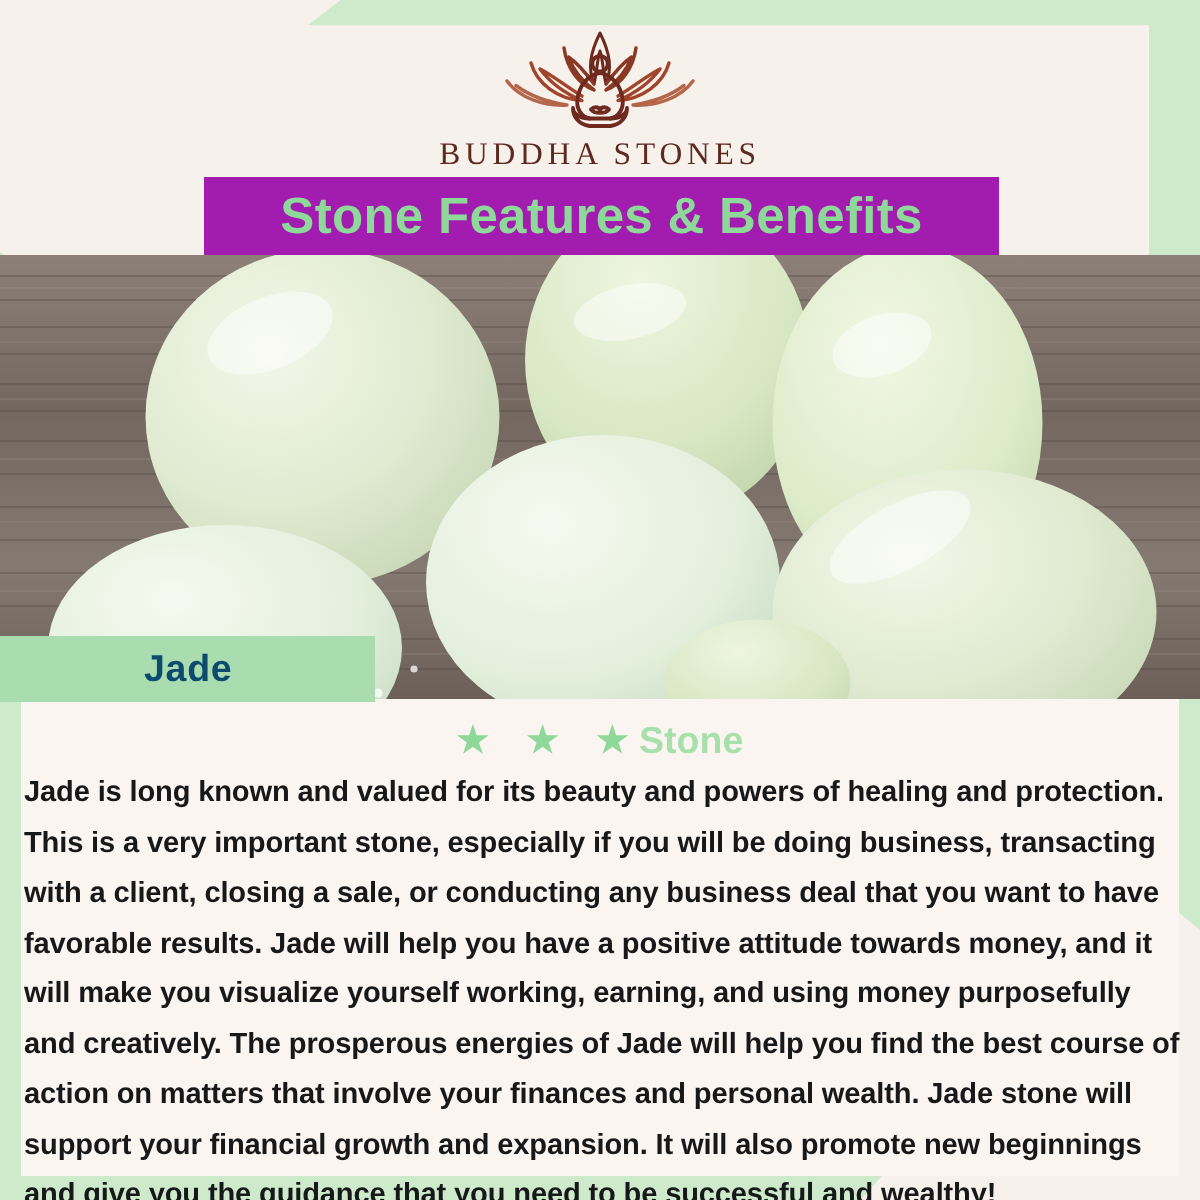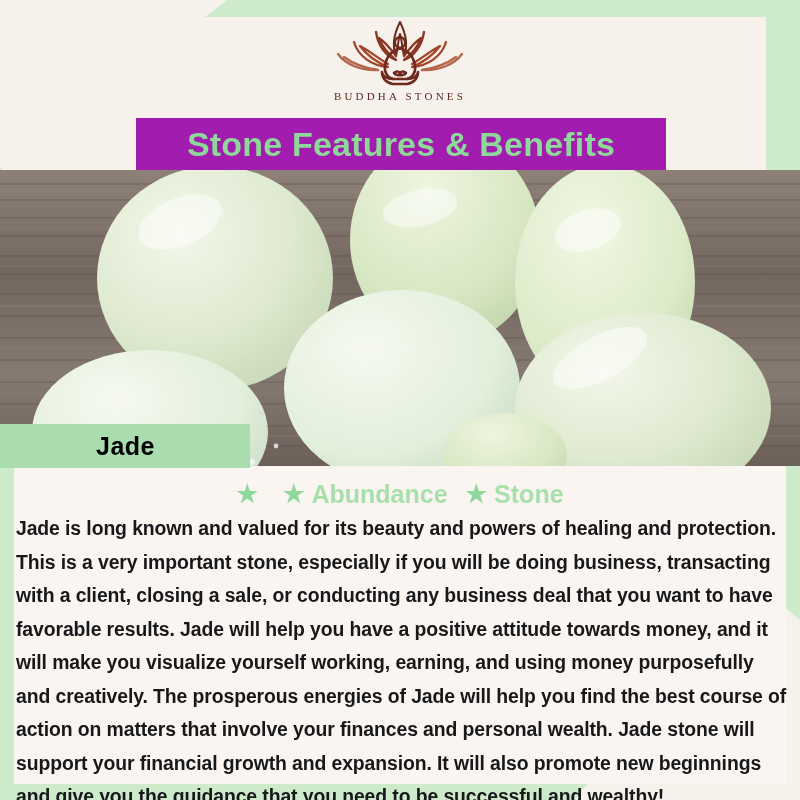--- a/index.html
+++ b/index.html
@@ -38,21 +38,21 @@
   
   .logo-wrap{
     position:absolute;left:0;top:16px;width:800px;height:100px;
     display:flex;flex-direction:column;align-items:center;justify-content:flex-start;
     z-index:5;
   }
   .logo-mark{width:140px;height:72px;display:block;}
   .logo-word{
     margin-top:2px;
     font-family:"Liberation Serif", serif;
-    font-size:11px;letter-spacing:3.2px;color:#5d2a20;font-weight:400;
+    font-size:21px;letter-spacing:3.2px;color:#5d2a20;font-weight:400;
   }
 
   
   .headline{
     position:absolute;left:136px;top:118px;width:530px;height:52px;
     background:#a21caf;
     display:flex;align-items:center;justify-content:center;
     z-index:4;
   }
   .headline-text{
@@ -68,21 +68,21 @@
   }
   .photo svg{display:block;width:800px;height:296px;}
 
   
   .jade-bar{
     position:absolute;left:0;top:424px;width:250px;height:44px;
     background:#a9ddb0;display:flex;align-items:center;
     z-index:6;
   }
   .jade-bar-text{
-    color:#000000;font-size:25px;font-weight:bold;
+    color:#0c4a6e;font-size:25px;font-weight:bold;
     padding-left:96px;letter-spacing:.5px;
   }
 
   
   .panel{
     position:absolute;left:14px;top:466px;width:772px;height:318px;
     background:#fbf5f1;z-index:3;
   }
 
   
@@ -244,21 +244,20 @@
   </div>
 
   <div class="panel"></div>
 
   <div class="benefits">
     <span class="benefit">
       <span class="star">★</span>
     </span>
     <span class="benefit">
       <span class="star">★</span>
-      <span>Abundance</span>
     </span>
     <span class="benefit">
       <span class="star">★</span>
       <span>Stone</span>
     </span>
   </div>
 
   <div class="body-copy">Jade is long known and valued for its beauty and powers of healing and protection. This is a very important stone, especially if you will be doing business, transacting with a client, closing a sale, or conducting any business deal that you want to have favorable results. Jade will help you have a positive attitude towards money, and it will make you visualize yourself working, earning, and using money purposefully and creatively. The prosperous energies of Jade will help you find the best course of action on matters that involve your finances and personal wealth. Jade stone will support your financial growth and expansion. It will also promote new beginnings and give you the guidance that you need to be successful and wealthy!</div>
 
 </div>

